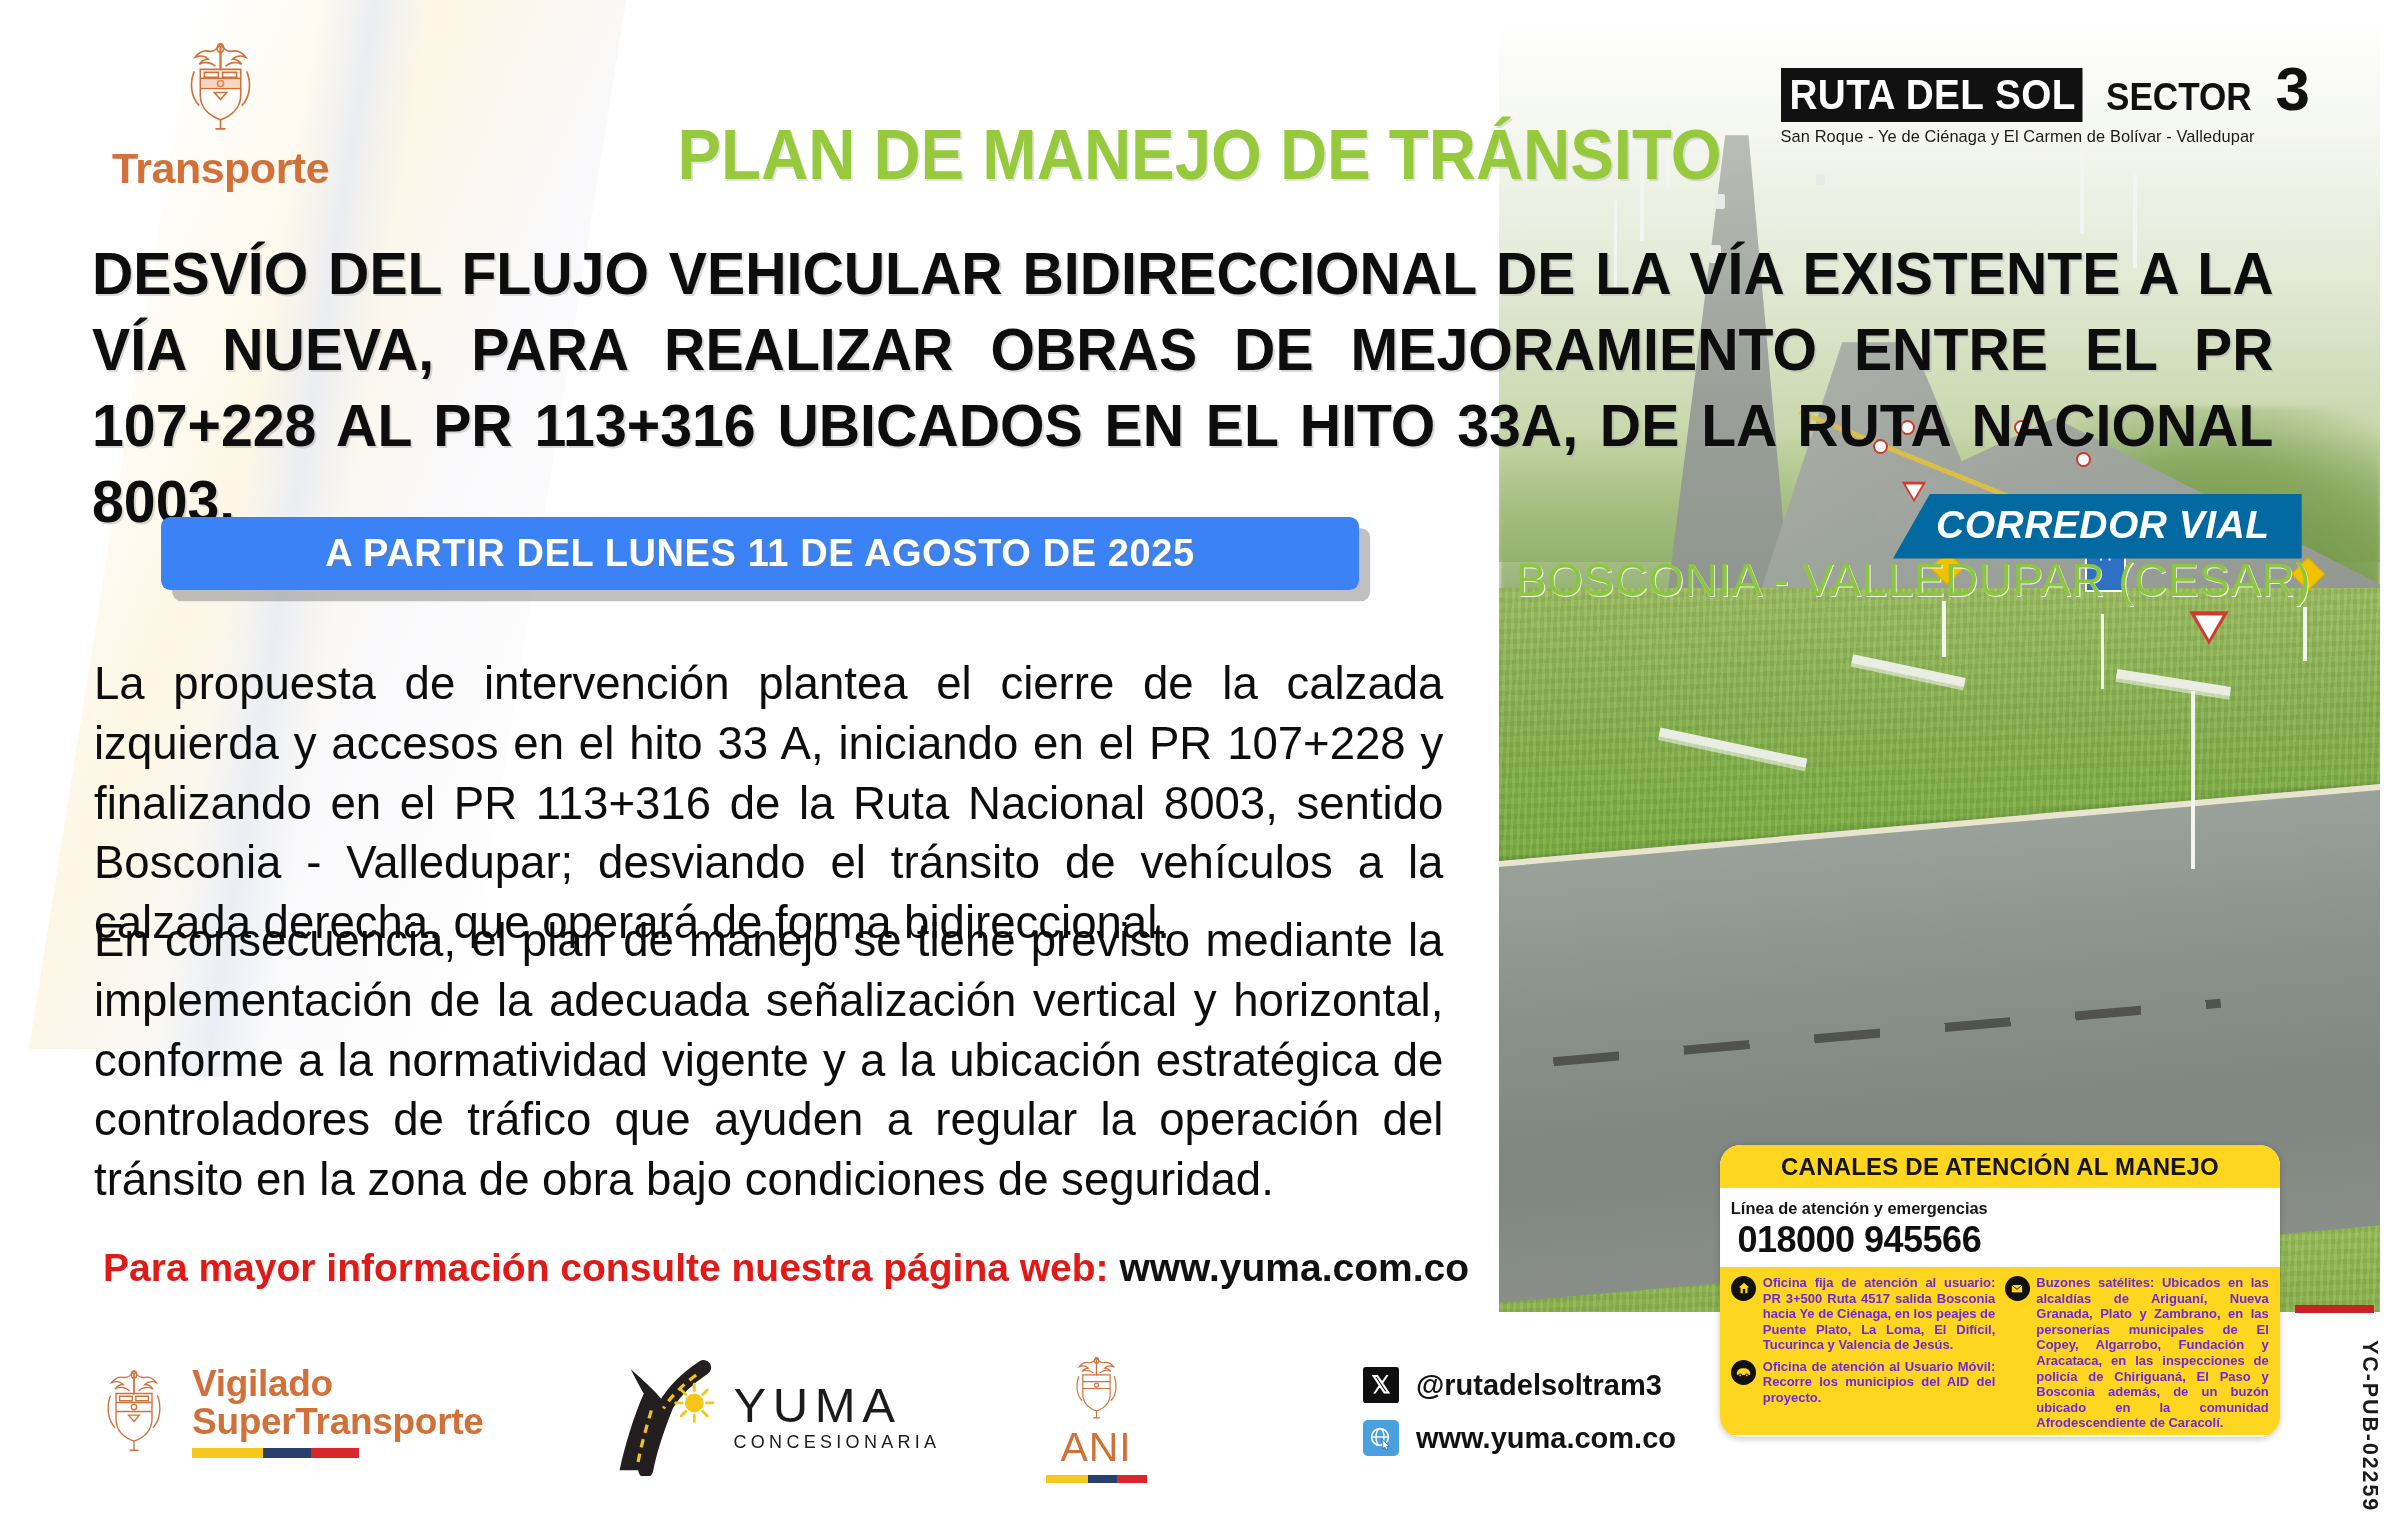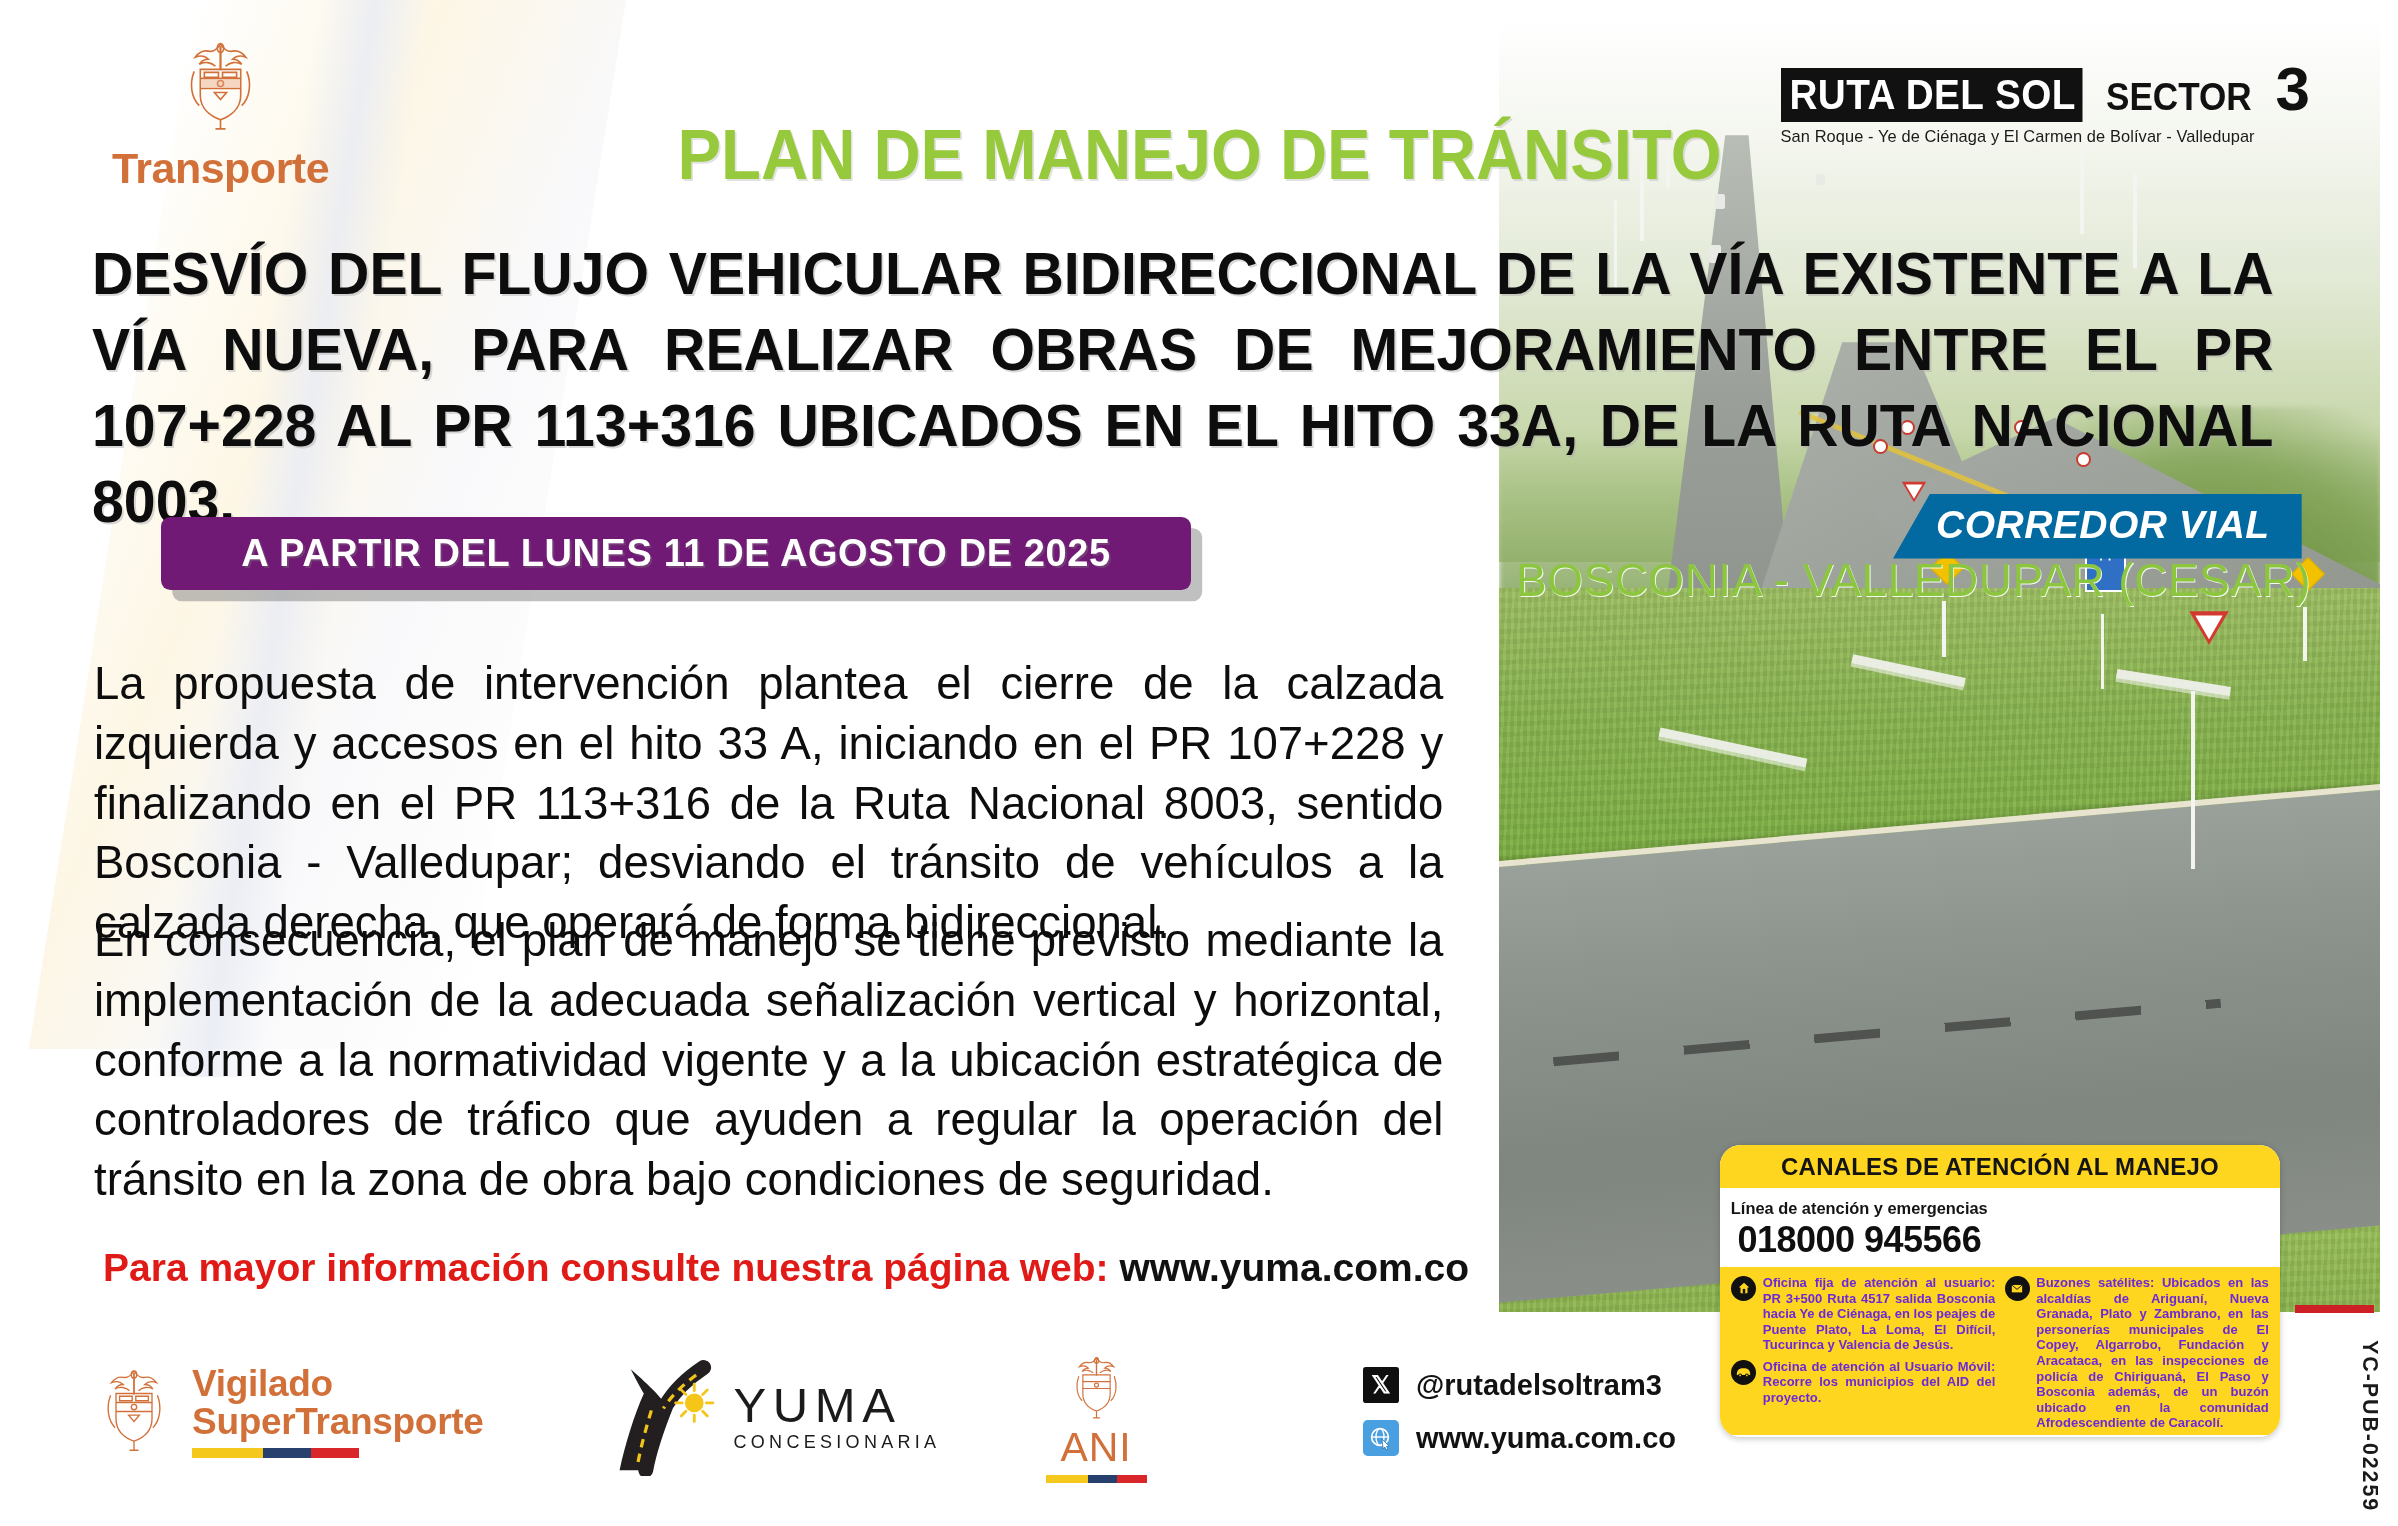--- a/index.html
+++ b/index.html
@@ -87,22 +87,22 @@
     font-size: 59px; font-weight: 700; color: #0d0d0d;
     line-height: 1.29; text-align: justify;
     transform: scaleX(0.97); transform-origin: left top;
     text-shadow: 1.9px 1.9px 0 rgba(170,170,170,0.45);
     z-index: 6;
   }
 
   
   .date-bar {
     position: absolute; left: 161px; top: 517px;
-    width: 1030px; height: 73px;
-    background: #701a75;
+    width: 1198px; height: 73px;
+    background: #3b82f6;
     border-radius: 9.4px;
     box-shadow: 11.2px 11.2px 0 rgba(140,140,140,0.55);
     display: flex; align-items: center; justify-content: center;
     z-index: 6;
   }
   .date-bar-text {
     color: #ffffff; font-weight: 700; font-size: 38px;
     font-family: "Liberation Sans Narrow", "Liberation Sans", sans-serif;
     letter-spacing: 0.6px;
     text-shadow: 1.9px 1.9px 0 rgba(120,120,120,0.35);

